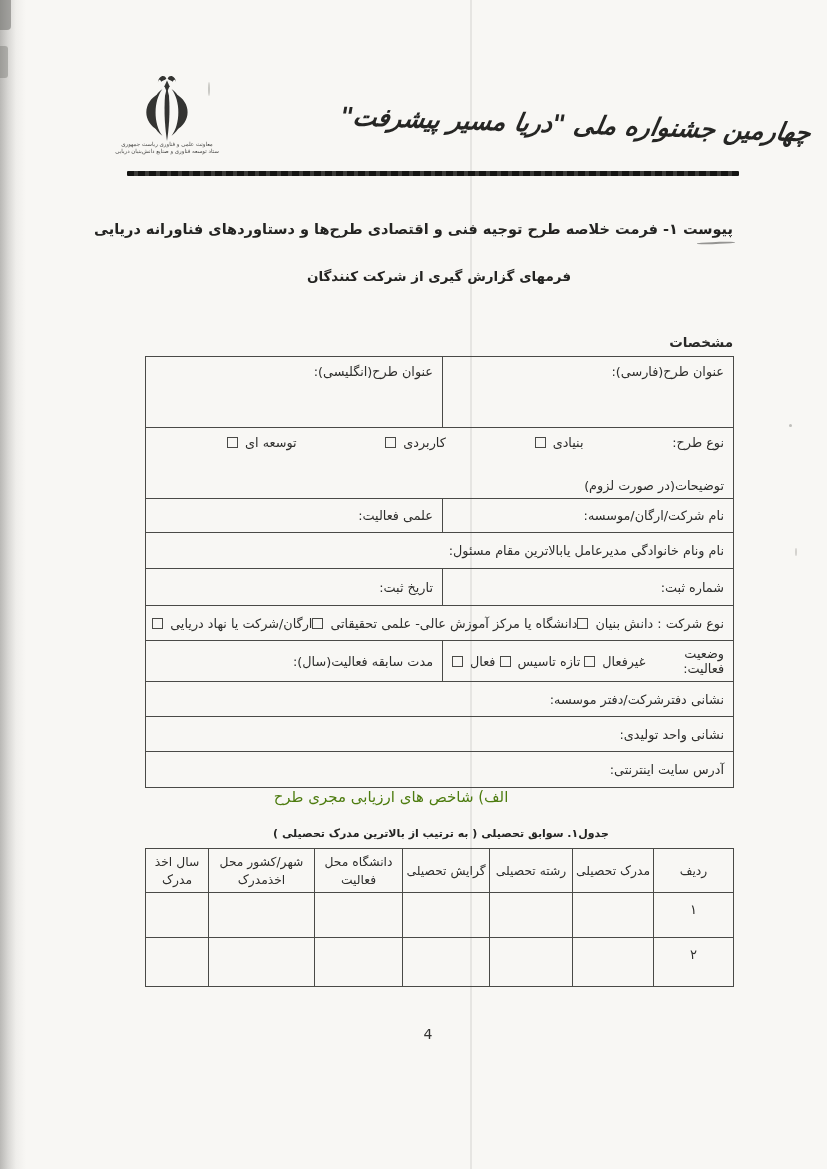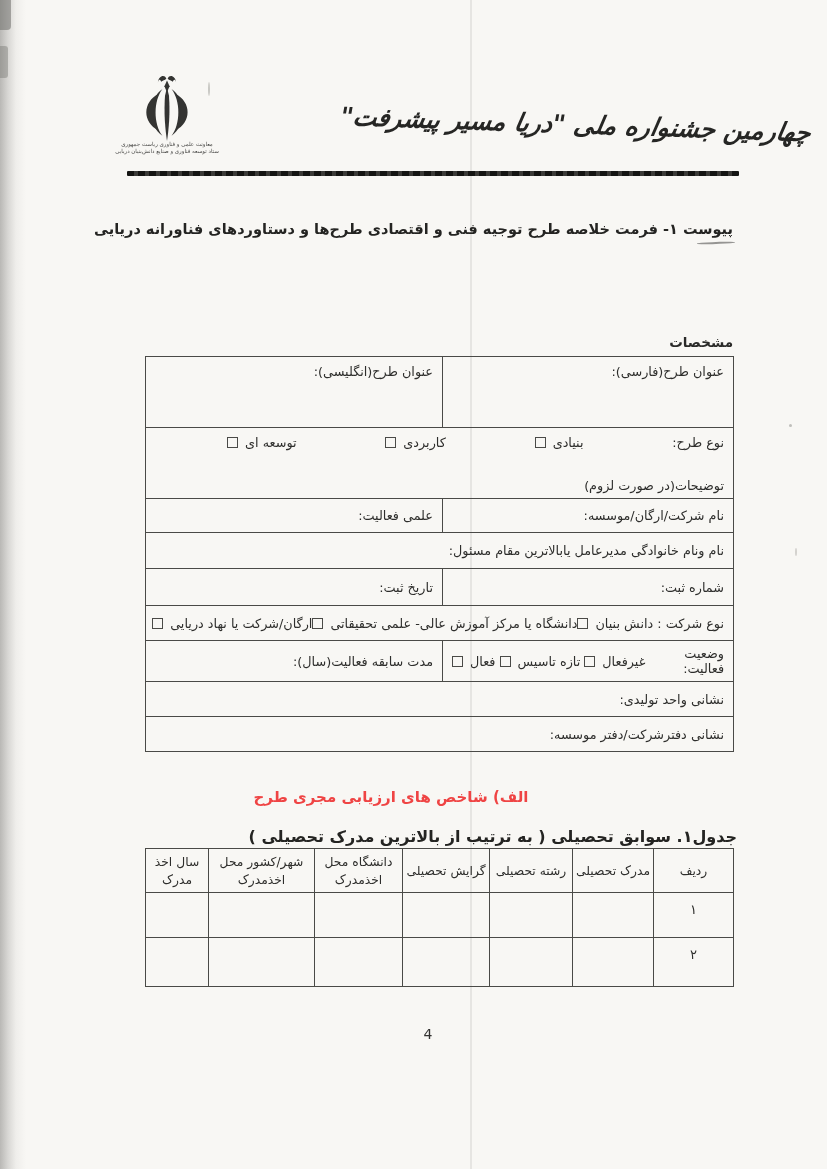--- a/index.html
+++ b/index.html
@@ -43,23 +43,23 @@
   .t1 tr.tall td{vertical-align:top;padding-top:7px;}
   .t1{border:1.5px solid #3c3c39;}
   .flexline{display:flex;align-items:center;justify-content:space-between;}
   .opt{display:inline-flex;align-items:center;gap:7px;white-space:nowrap;}
   .cb{display:inline-block;width:9px;height:9px;border:1.2px solid #4a4a47;background:transparent;flex:0 0 auto;}
   .type-line{padding-left:72px;}
   .notes-line{margin-top:28px;}
   .status-cell{gap:4px;}
   
   .section-a{position:absolute;left:145px;top:788px;width:492px;direction:rtl;text-align:center;
-    font-weight:700;font-size:15px;color:#ef4444;}
-  .t2-caption{position:absolute;left:145px;top:827px;width:592px;direction:rtl;text-align:right;
-    font-weight:700;font-size:16px;color:#242422;}
+    font-weight:400;font-size:15px;color:#4d7c0f;}
+  .t2-caption{position:absolute;left:145px;top:827px;width:592px;direction:rtl;text-align:center;
+    font-weight:700;font-size:11px;color:#242422;}
   
   .t2{position:absolute;left:145px;top:848px;width:588px;table-layout:fixed;border:1.5px solid #3c3c39;}
   .t2 th,.t2 td{border:1px solid #4a4a47;font-size:12.3px;color:#2e2e2c;
     text-align:center;vertical-align:middle;font-weight:400;padding:2px 3px;}
   .t2 th{white-space:pre-line;line-height:18px;}
   .t2 .rownum{font-size:13px;vertical-align:top;padding-top:9px;}
   
   .page-number{position:absolute;left:408px;top:1026px;width:40px;text-align:center;
     font-size:14px;color:#333331;}
 </style>
@@ -100,20 +100,21 @@
   <div class="logo-caption">
     <div>معاونت علمی و فناوری ریاست جمهوری</div>
     <div>ستاد توسعه فناوری و صنایع دانش‌بنیان دریایی</div>
   </div>
 
   <div class="calligraphy">چهارمین جشنواره ملی "دریا مسیر پیشرفت"</div>
   <div class="header-rule"></div>
 
   <div class="appendix-title">پیوست ۱- فرمت خلاصه طرح توجیه فنی و اقتصادی طرح‌ها  و دستاوردهای فناورانه دریایی</div>
   <div class="title-underline"></div>
+  <div class="subtitle subtitle-1">فرمهای گزارش گیری از شرکت کنندگان</div>
 
   <div class="specs-label">مشخصات</div>
 
   <table class="t1">
     <colgroup>
         <col style="width:291px">
         <col style="width:297px">
       </colgroup>
     <tbody>
         <tr class="tall" style="height:71px">
@@ -183,24 +184,27 @@
               </span>
           <span class="opt">
                 <span>فعال</span>
                 <span class="cb"></span>
               </span>
         </div>
       </td>
       <td><span>مدت سابقه فعالیت(سال):</span></td>
     </tr>
     <tr style="height:35px">
+      <td colspan="2"><span>نشانی دفترشرکت/دفتر موسسه:</span></td>
+    </tr>
+    <tr style="height:35px">
       <td colspan="2"><span>نشانی واحد تولیدی:</span></td>
     </tr>
-    <tr style="height:35px">
-      <td colspan="2"><span>نشانی دفترشرکت/دفتر موسسه:</span></td>
+    <tr style="height:36px">
+      <td colspan="2"><span>آدرس سایت اینترنتی:</span></td>
     </tr>
   </tbody>
     </table>
 
   <div class="section-a">الف) شاخص های ارزیابی مجری طرح</div>
   <div class="t2-caption">جدول۱. سوابق تحصیلی ( به ترتیب از بالاترین مدرک تحصیلی )</div>
 
   <table class="t2">
     <colgroup>
       <col style="width:80px">
@@ -211,21 +215,21 @@
         <col style="width:106px">
         <col style="width:63px">
     </colgroup>
     <tbody>
         <tr style="height:44px">
       <th>ردیف</th>
       <th>مدرک تحصیلی</th>
       <th>رشته تحصیلی</th>
       <th>گرایش تحصیلی</th>
       <th>دانشگاه محل
-اخذمدرک</th>
+فعالیت</th>
       <th>شهر/کشور محل
 اخذمدرک</th>
       <th>سال اخذ
 مدرک</th>
     </tr>
     <tr style="height:45px">
       <td class="rownum">۱</td>
       <td></td>
           <td></td>
       <td></td>

